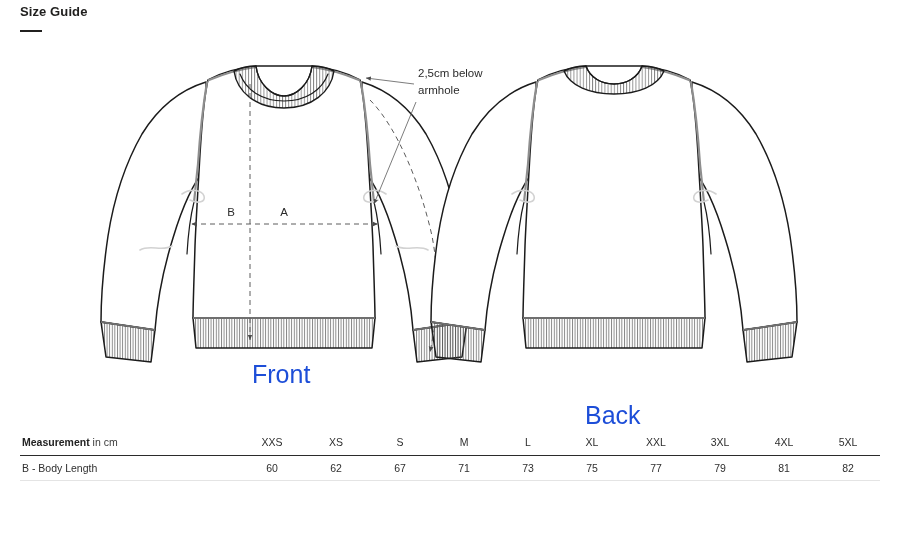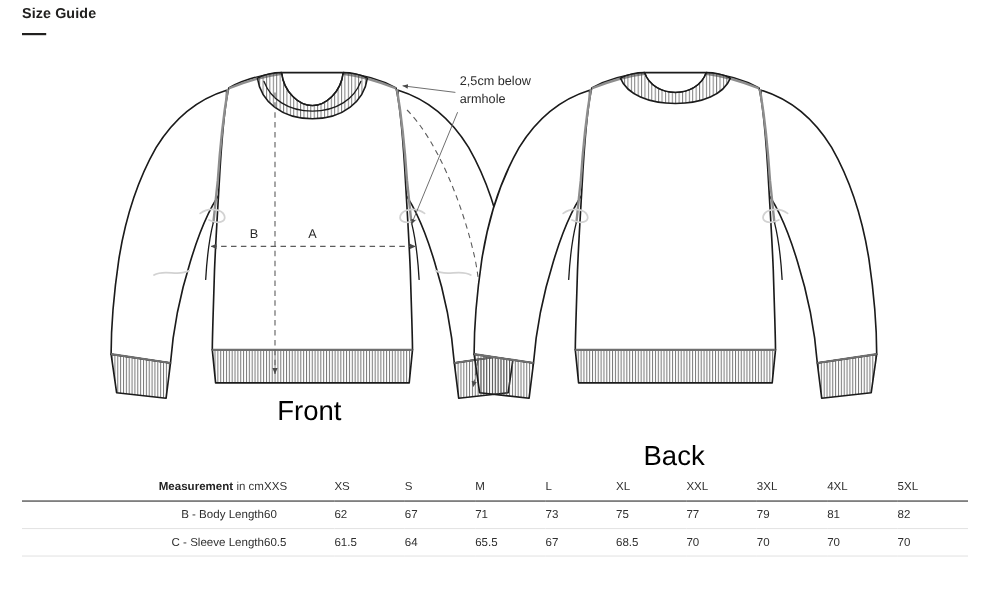--- a/index.html
+++ b/index.html
@@ -37,21 +37,21 @@
     position: absolute;
     left: 0; top: 22px;
     width: 900px; height: 400px;
   }
   #illustration svg { display: block; }
 
   .view-caption {
     position: absolute;
     font-size: 25px;
     font-weight: normal;
-    color: #000000;
+    color: #1d4ed8;
     line-height: 28px;
     white-space: nowrap;
   }
 
   
   #size-table {
     position: absolute;
     left: 20px; top: 430px;
     width: 860px;
     border-collapse: collapse;
@@ -69,22 +69,22 @@
     border-bottom: 1.6px solid #2b2b2b;
     font-size: 10.5px;
     color: #2f2f2f;
   }
   #size-table tbody td {
     border-bottom: 1px solid #e4e4e4;
   }
   #size-table tbody tr:last-child td {
     border-bottom: 1px solid #e4e4e4;
   }
-  .col-label { text-align: right; white-space: nowrap; padding-left: 2px !important; }
-  .col-size  { text-align: left; width: 64px; }
+  .col-label { text-align: left; white-space: nowrap; padding-left: 2px !important; }
+  .col-size  { text-align: center; width: 64px; }
   .hdr-strong { font-weight: bold; color: #232323; }
   .hdr-light  { font-weight: normal; color: #3a3a3a; }
 
   
   .outline { fill: #ffffff; stroke: #1b1b1b; stroke-width: 1.5; stroke-linejoin: round; stroke-linecap: round; }
   .outline-thin { fill: none; stroke: #1b1b1b; stroke-width: 1.2; stroke-linecap: round; }
   .seam { fill: none; stroke: #8e8e8e; stroke-width: 2.2; stroke-linecap: round; }
   .rib-line { stroke: #4b4b4b; stroke-width: 0.7; }
   .crease { fill: none; stroke: #d2d2d2; stroke-width: 1.6; stroke-linecap: round; }
   .dim-line { fill: none; stroke: #5c5c5c; stroke-width: 1; stroke-dasharray: 5 4; }
@@ -290,29 +290,16 @@
           <td class="col-size">62</td>
           <td class="col-size">67</td>
           <td class="col-size">71</td>
           <td class="col-size">73</td>
           <td class="col-size">75</td>
           <td class="col-size">77</td>
           <td class="col-size">79</td>
           <td class="col-size">81</td>
           <td class="col-size">82</td>
         </tr>
-        <tr>
-          <td class="col-label">C - Sleeve Length</td>
-          <td class="col-size">60.5</td>
-          <td class="col-size">61.5</td>
-          <td class="col-size">64</td>
-          <td class="col-size">65.5</td>
-          <td class="col-size">67</td>
-          <td class="col-size">68.5</td>
-          <td class="col-size">70</td>
-          <td class="col-size">70</td>
-          <td class="col-size">70</td>
-          <td class="col-size">70</td>
-        </tr>
       </tbody>
   </table>
 
 </div>
 
 </body></html>

